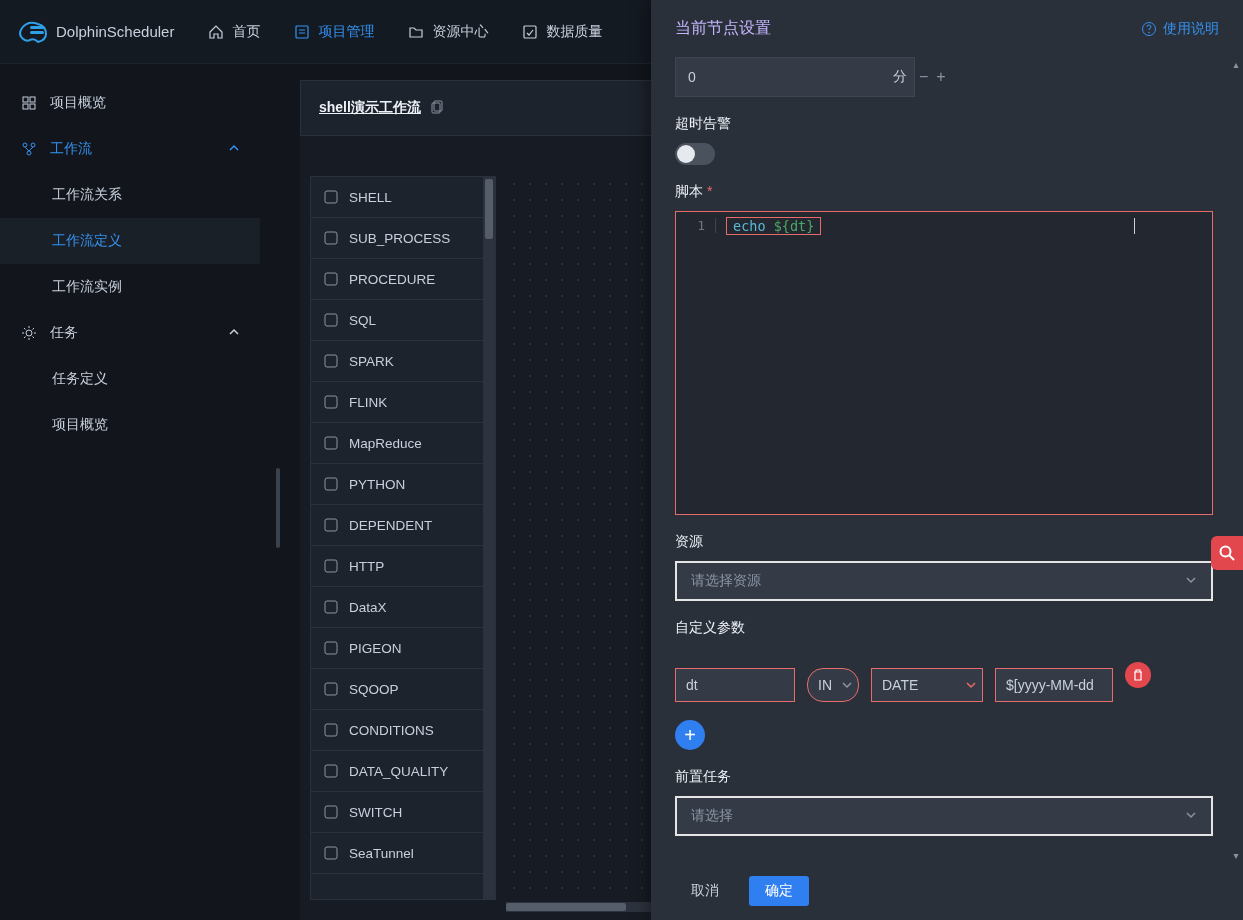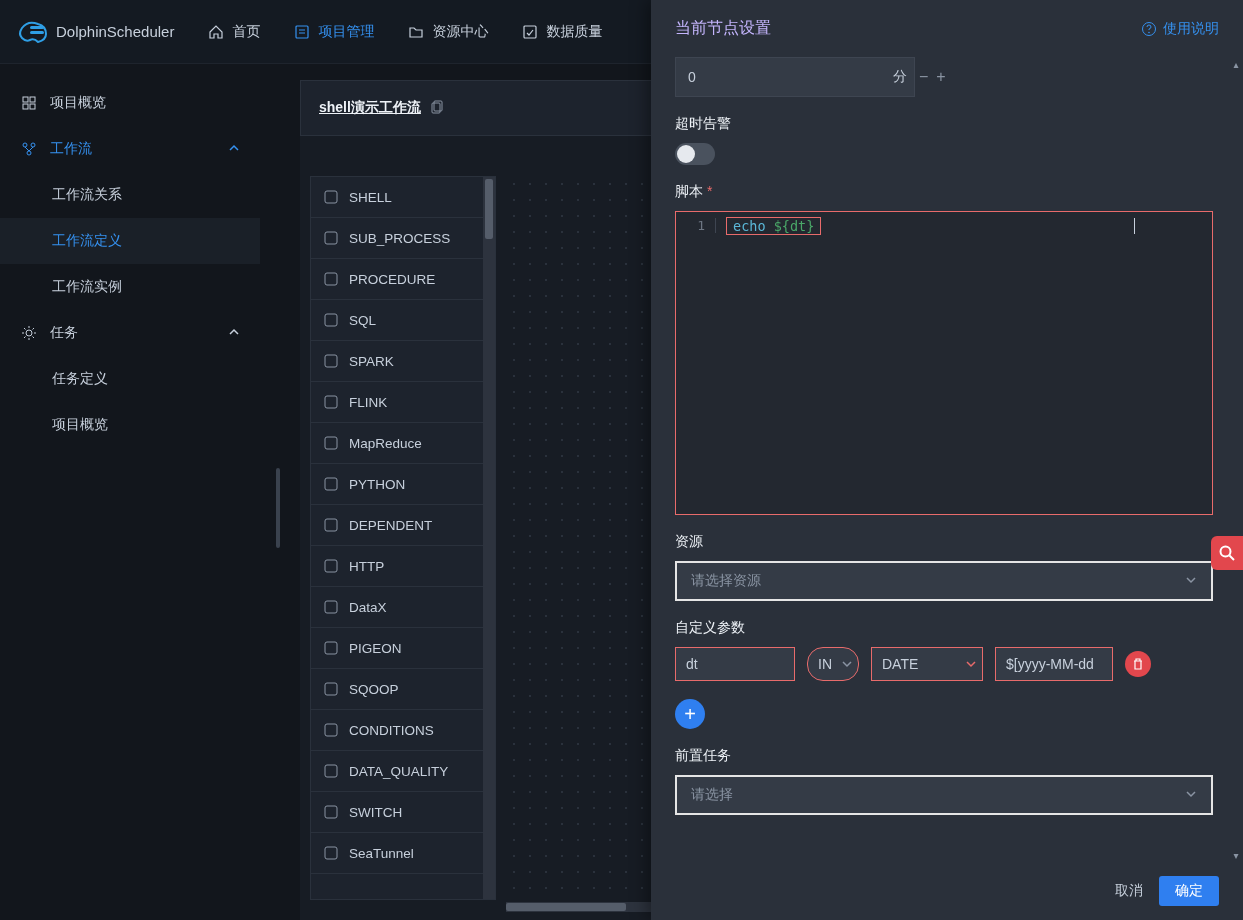--- a/index.html
+++ b/index.html
@@ -216,21 +216,21 @@
 }
 .select-box .chev{
   position:absolute; right:14px; color:#8a94a3;
 }
 
 .param-row{
   display:flex; gap:12px; align-items:center;
 }
 .inp{
   background:#343b46; border:1px solid #e86b6b; height:34px;
-  padding:0 10px; color:#c7d0dc; font-size:14px;
+  padding:0 10px; color:#c7d0dc; font-size:14px;margin-top:21px;
 }
 .inp input, .inp select{
   background:transparent; border:none; outline:none;
   color:#c7d0dc; font-size:14px; width:100%; height:100%;
 }
 .inp.w1{width:120px;}
 .inp.w2{width:52px; display:flex; align-items:center; position:relative;border-radius:16px;}
 .inp.w2 .chev{position:absolute; right:6px; color:#8a94a3;}
 .inp.w3{width:112px; display:flex; align-items:center; position:relative;}
 .inp.w3 .chev{position:absolute; right:6px; color:#e86b6b;}
@@ -243,21 +243,21 @@
 .del-btn svg{ width:14px; height:14px; }
 
 .add-btn{
   width:30px; height:30px; border-radius:50%;
   background:#2f7ff0; display:flex; align-items:center; justify-content:center;
   cursor:pointer; color:#fff; font-size:20px; line-height:1;
   margin-top:18px;
 }
 
 .drawer-foot{
-  display:flex; justify-content:flex-end; gap:0;
+  display:flex; gap:14px;
   padding:14px 24px;
 }
 .btn{
   padding:6px 16px; font-size:14px; border-radius:3px; cursor:pointer;
   background:transparent; color:#c7d0dc;
 }
 .btn.primary{ background:#2f7ff0; color:#fff; }
 
 .search-fab{
   position:absolute; right:0; top:536px;

